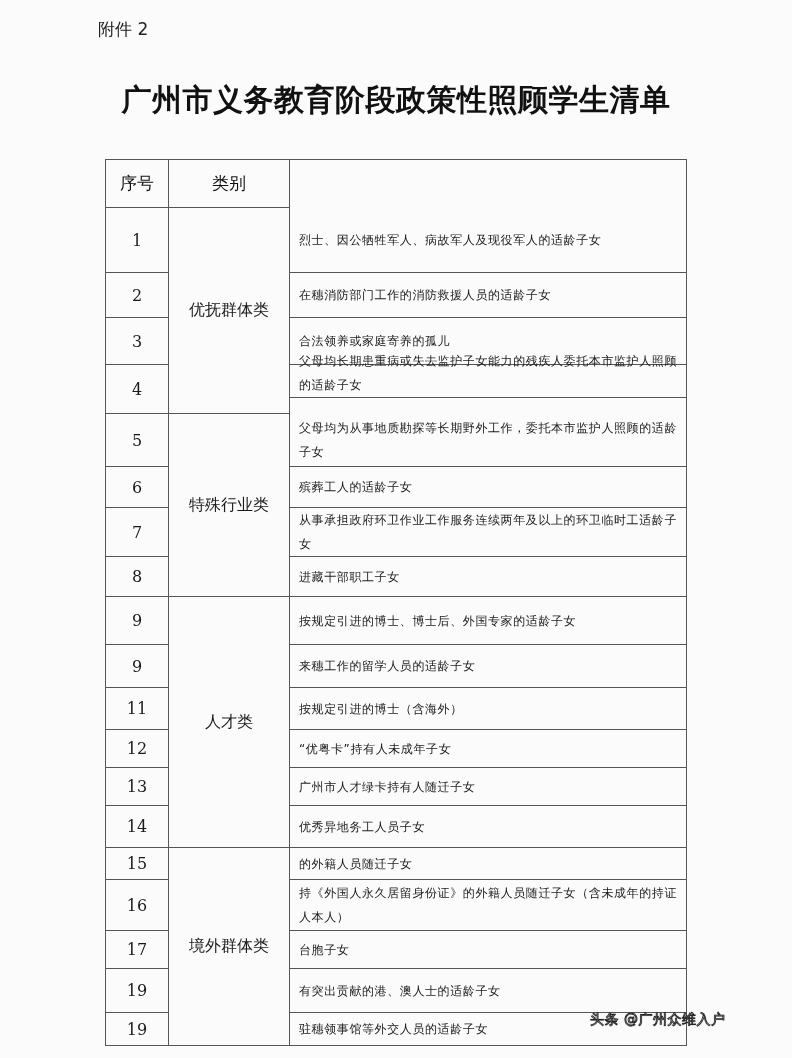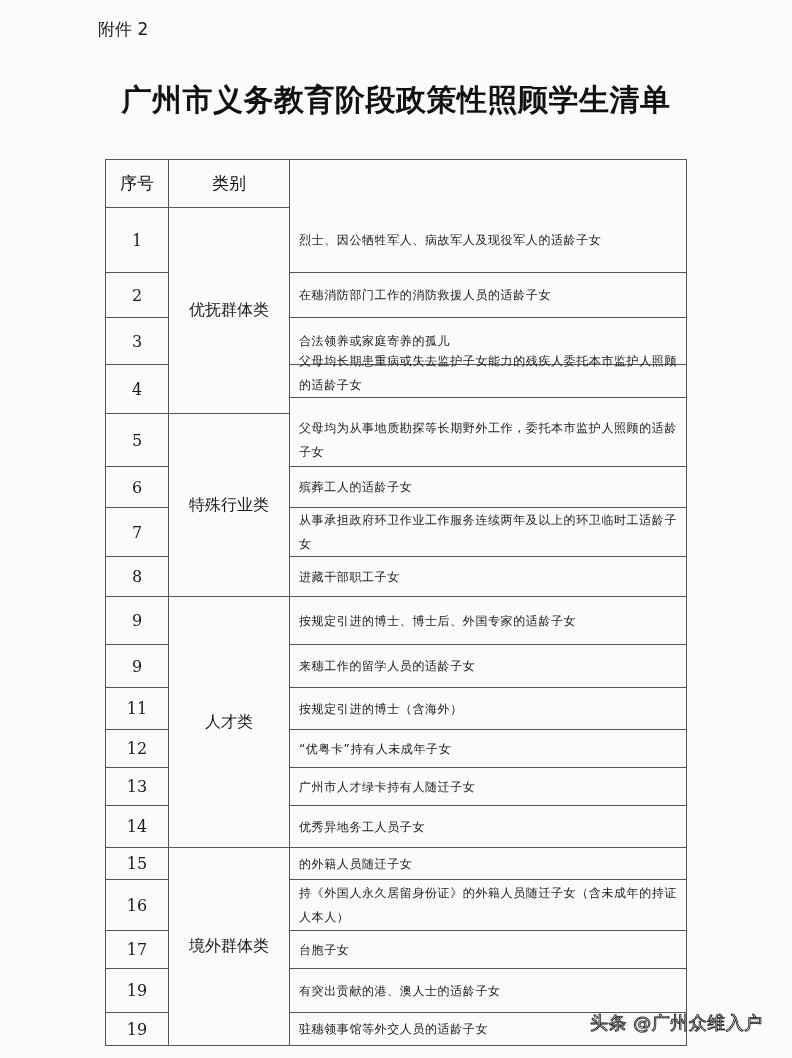--- a/index.html
+++ b/index.html
@@ -30,21 +30,21 @@
     display: flex; align-items: center;
   }
   .c-seq { left: 0; width: 63px; justify-content: center; font-size: 16px; }
   .c-cat { left: 63px; width: 121px; justify-content: center; font-size: 16px; font-family: "DejaVu Sans", "Liberation Sans", sans-serif; }
   .c-obj { left: 184px; width: 396px; border-right: none; padding: 0 8px 0 9px; font-size: 12px; line-height: 24px; font-family: "DejaVu Sans", "Liberation Sans", sans-serif; letter-spacing: 0.6px; }
   .hdr { font-family: "DejaVu Sans", "Liberation Sans", sans-serif; font-size: 17px; color: #111; }
   .hdr.c-obj { justify-content: center; letter-spacing: 22px; padding-left: 22px; }
   .watermark {
     position: absolute; left: 590px; top: 1011px;
     font-family: "DejaVu Sans", "Liberation Sans", sans-serif;
-    font-size: 18px; color: #fff;
+    font-size: 14px; color: #fff;
     -webkit-text-stroke: 0.8px #222;
     text-shadow: 0 0 1px #333;
     letter-spacing: 0.5px;
   }
 </style>
 </head>
 <body>
 
 <div class="attachment">附件 2</div>
 <div class="title">广州市义务教育阶段政策性照顾学生清单</div>

